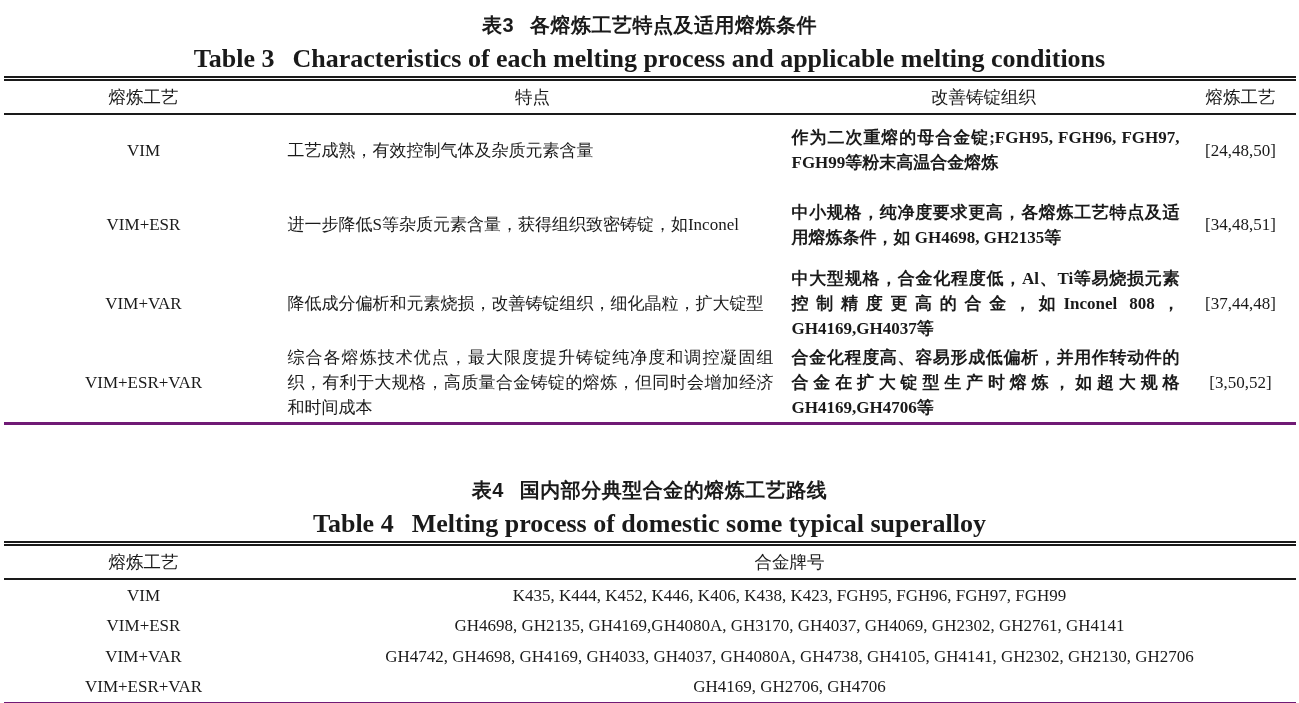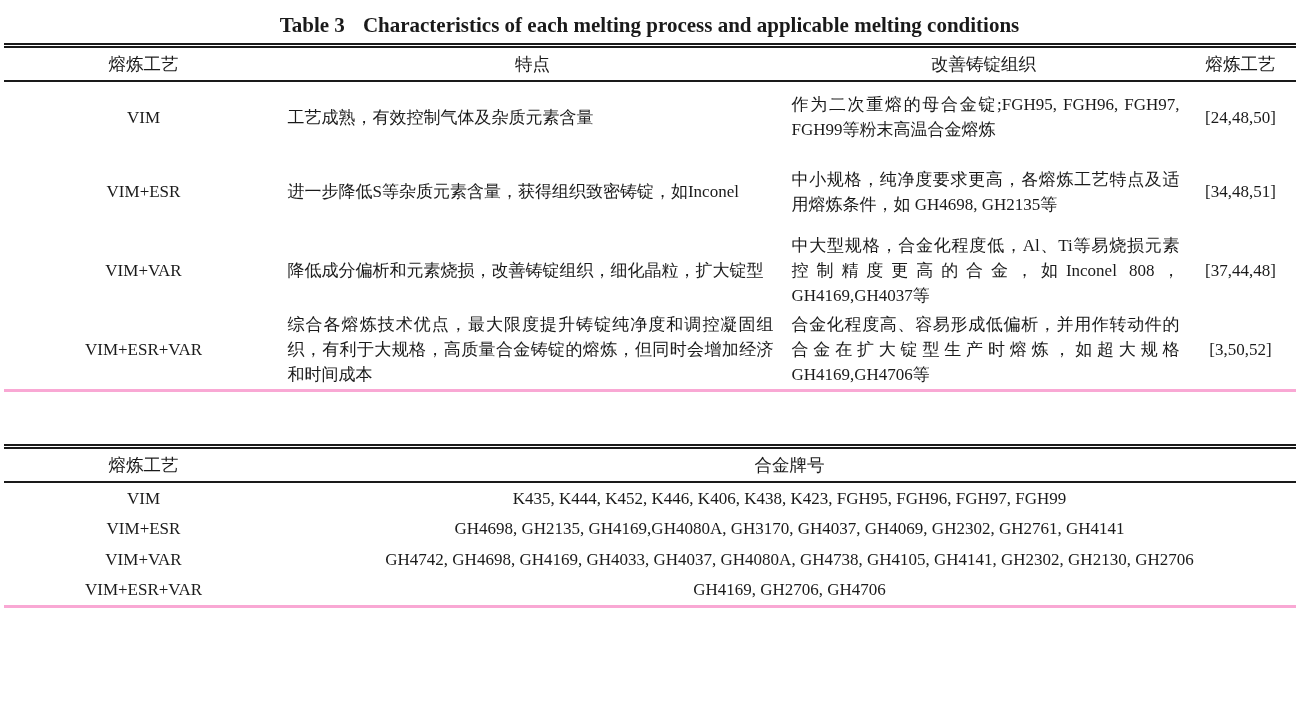--- a/index.html
+++ b/index.html
@@ -20,33 +20,33 @@
     font-weight: 700;
     font-size: 20px;
     line-height: 26px;
     letter-spacing: 0.5px;
   }
   .title-cn .t-label { margin-right: 16px; }
   .title-en {
     text-align: center;
     font-family: "Liberation Serif", "DejaVu Serif", serif;
     font-weight: 700;
-    font-size: 21px;
+    font-size: 26px;
     line-height: 25px;
-    margin-top: 1px;
+    margin-top: 8px;
   }
   .title-en .t-label { margin-right: 18px; }
 
   table.ruled {
     width: 1292px;
     margin: 5px auto 8px auto;
     border-collapse: collapse;
     table-layout: fixed;
     border-top: 5px double #1a1a1a;
-    border-bottom: 3px solid #f9a8d4;
+    border-bottom: 3px solid #701a75;
     font-size: 17px;
   }
   table.ruled thead th {
     font-weight: 400;
     font-size: 17.5px;
     border-bottom: 2px solid #1a1a1a;
     padding: 2px 4px;
     vertical-align: middle;
   }
   table.ruled td {
@@ -57,33 +57,36 @@
   .c-center { text-align: center; }
   .c-just   { text-align: justify; }
 
   
   #t3 thead tr { height: 35px; }
   #t3 tbody tr:nth-child(1) { height: 72px; }
   #t3 tbody tr:nth-child(2) { height: 78px; }
   #t3 tbody tr:nth-child(3) { height: 75px; }
   #t3 tbody tr:nth-child(4) { height: 72px; }
   #t3 td.feature   { padding-left: 4px;  padding-right: 8px; }
-  #t3 td.condition { padding-left: 10px; padding-right: 6px; }
+  #t3 td.condition { padding-left: 10px; padding-right: 6px; font-weight: bold; }
 
   
   .section-t4 { margin-top: 52px; }
   #t4 thead tr { height: 36px; }
   #t4 tbody tr { height: 31px; }
 </style>
 </head>
 <body>
 
 <div class="page">
 
   <section>
+    <div class="title-cn">
+      <span class="t-label">表3</span><span>各熔炼工艺特点及适用熔炼条件</span>
+    </div>
     <div class="title-en">
       <span class="t-label">Table 3</span><span>Characteristics of each melting process and applicable melting conditions</span>
     </div>
 
     <table id="t3" class="ruled">
       <colgroup>
         <col style="width:280px">
           <col style="width:498px">
           <col style="width:404px">
           <col style="width:110px">
@@ -119,20 +122,26 @@
           <td class="c-center">VIM+ESR+VAR</td>
           <td class="c-just feature">综合各熔炼技术优点，最大限度提升铸锭纯净度和调控凝固组织，有利于大规格，高质量合金铸锭的熔炼，但同时会增加经济和时间成本</td>
           <td class="c-just condition">合金化程度高、容易形成低偏析，并用作转动件的合金在扩大锭型生产时熔炼，如超大规格 GH4169,GH4706等</td>
           <td class="c-center">[3,50,52]</td>
         </tr>
       </tbody>
     </table>
   </section>
 
   <section class="section-t4">
+    <div class="title-cn">
+      <span class="t-label">表4</span><span>国内部分典型合金的熔炼工艺路线</span>
+    </div>
+    <div class="title-en">
+      <span class="t-label">Table 4</span><span>Melting process of domestic some typical superalloy</span>
+    </div>
 
     <table id="t4" class="ruled">
       <colgroup>
         <col style="width:280px">
           <col style="width:1012px">
       </colgroup>
       <thead>
         <tr>
           <th class="c-center">熔炼工艺</th>
           <th class="c-center">合金牌号</th>

